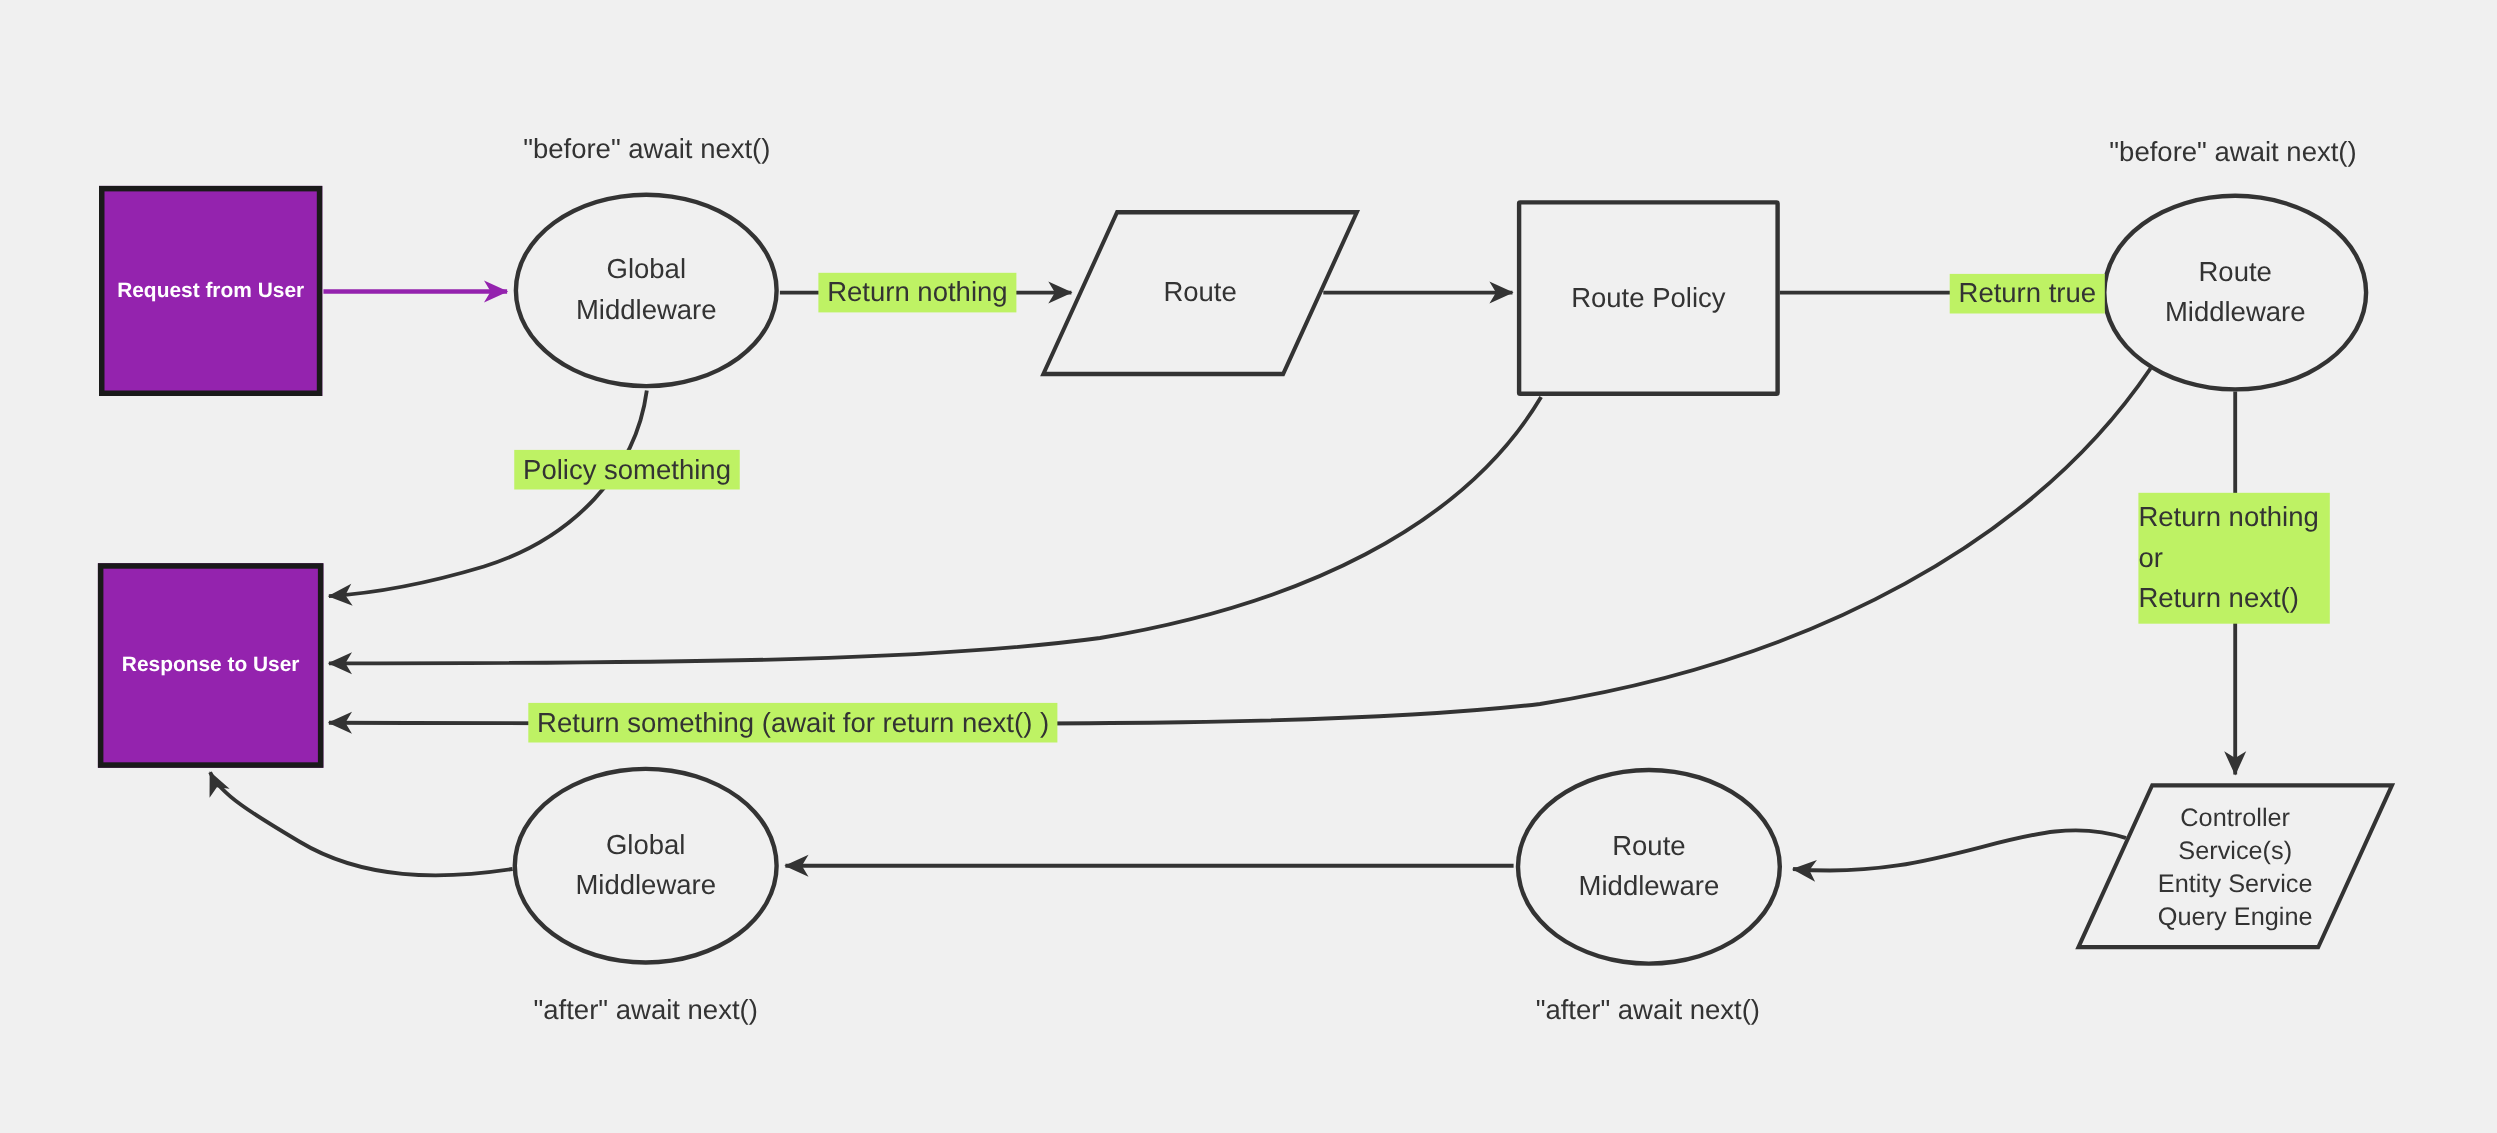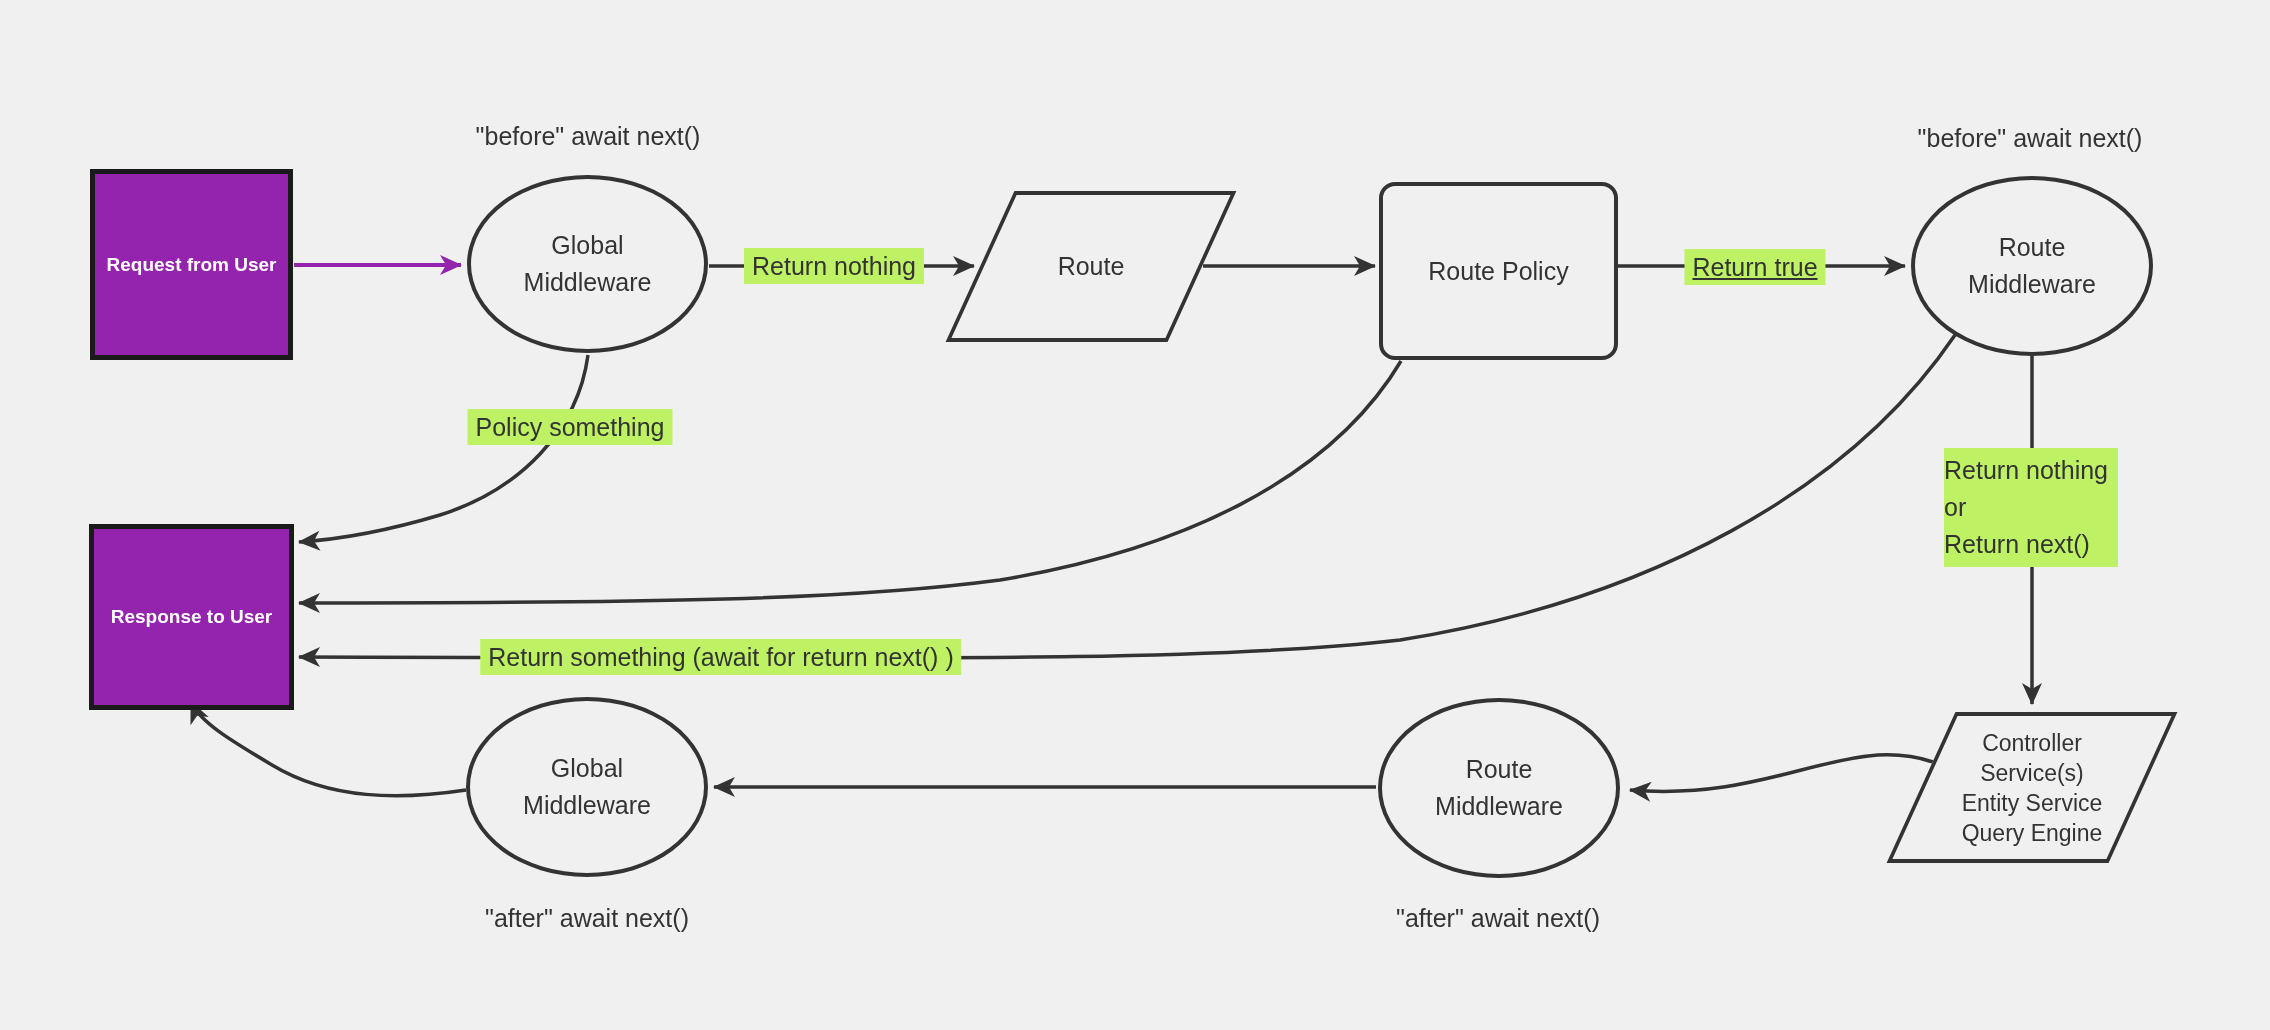--- a/index.html
+++ b/index.html
@@ -8,21 +8,21 @@
     width:2270px;height:1030px;
     background:#f0f0f0;
     font-family:"Liberation Sans", sans-serif;
     color:#333333;
     overflow:hidden;
   }
   svg.edge-layer{position:absolute;left:0;top:0;z-index:1;}
   .node{position:absolute;z-index:2;box-sizing:border-box;display:flex;align-items:center;justify-content:center;text-align:center;}
   .node-label{white-space:pre-line;line-height:37px;font-size:25px;color:#333333;}
   .ellipse{border:4px solid #333333;border-radius:50%;background:#f0f0f0;}
-  .rounded{border:4px solid #333333;border-radius:16px;background:#f0f0f0;}
+  .rounded{border:4px solid #333333;border-radius:3px;background:#f0f0f0;}
   .purple-box{background:#9423ae;border:5px solid #1a1a1a;}
   .purple-box .node-label{color:#ffffff;font-weight:700;font-size:19px;line-height:38px;}
   .para{position:absolute;z-index:2;box-sizing:border-box;border:4px solid #333333;background:#f0f0f0;transform:skewX(-24.5deg);}
   .para-inner{position:absolute;left:0;top:0;right:0;bottom:0;display:flex;align-items:center;justify-content:center;transform:skewX(24.5deg);text-align:center;}
   .para-inner .node-label{line-height:37px;}
   .para-inner .small{font-size:23px;line-height:30px;}
   .edge-label{
     position:absolute;z-index:3;
     font-size:25px;line-height:30px;color:#333333;
     background:#bef264;padding:3px 8px;
@@ -70,21 +70,21 @@
 
     <path d="M 1376,787 L 714,787" fill="none" stroke="#333333" stroke-width="3.5" marker-end="url(#arrowDark)"></path>
 
     <path d="M 466,790 C 400,800 330,800 272,765 C 230,740 200,722 191,702" fill="none" stroke="#333333" stroke-width="3.5" marker-end="url(#arrowDark)"></path>
   </svg>
 
   <div class="node purple-box" style="left:90px;top:169px;width:203px;height:191px;">
     <div class="node-label">Request from User</div>
   </div>
 
-  <div class="node purple-box" style="left:89px;top:512px;width:205px;height:186px;margin-top:12px;">
+  <div class="node purple-box" style="left:89px;top:512px;width:205px;height:186px;">
     <div class="node-label">Response to User</div>
   </div>
 
   <div class="node ellipse" style="left:467px;top:175px;width:241px;height:178px;">
     <div class="node-label">Global
 Middleware</div>
   </div>
 
   <div class="para" style="left:980px;top:191px;width:222px;height:151px;">
     <div class="para-inner">
@@ -119,21 +119,21 @@
     <div class="node-label">Global
 Middleware</div>
   </div>
 
   <div class="edge-label plain" style="left:588px;top:136px;">"before" await next()</div>
 
   <div class="edge-label plain" style="left:2030px;top:138px;">"before" await next()</div>
 
   <div class="edge-label" style="left:834px;top:266px;">Return nothing</div>
 
-  <div class="edge-label" style="left:1755px;top:267px;text-decoration:underline;">Return true</div>
+  <div class="edge-label" style="left:1843px;top:267px;">Return true</div>
 
   <div class="edge-label" style="left:570px;top:427px;">Policy something</div>
 
 
   <div class="edge-label" style="left:721px;top:657px;">Return something (await for return next() )</div>
 
   <div class="edge-label block" style="left:1944px;top:448px;">Return nothing
 or
 Return next()</div>
 

